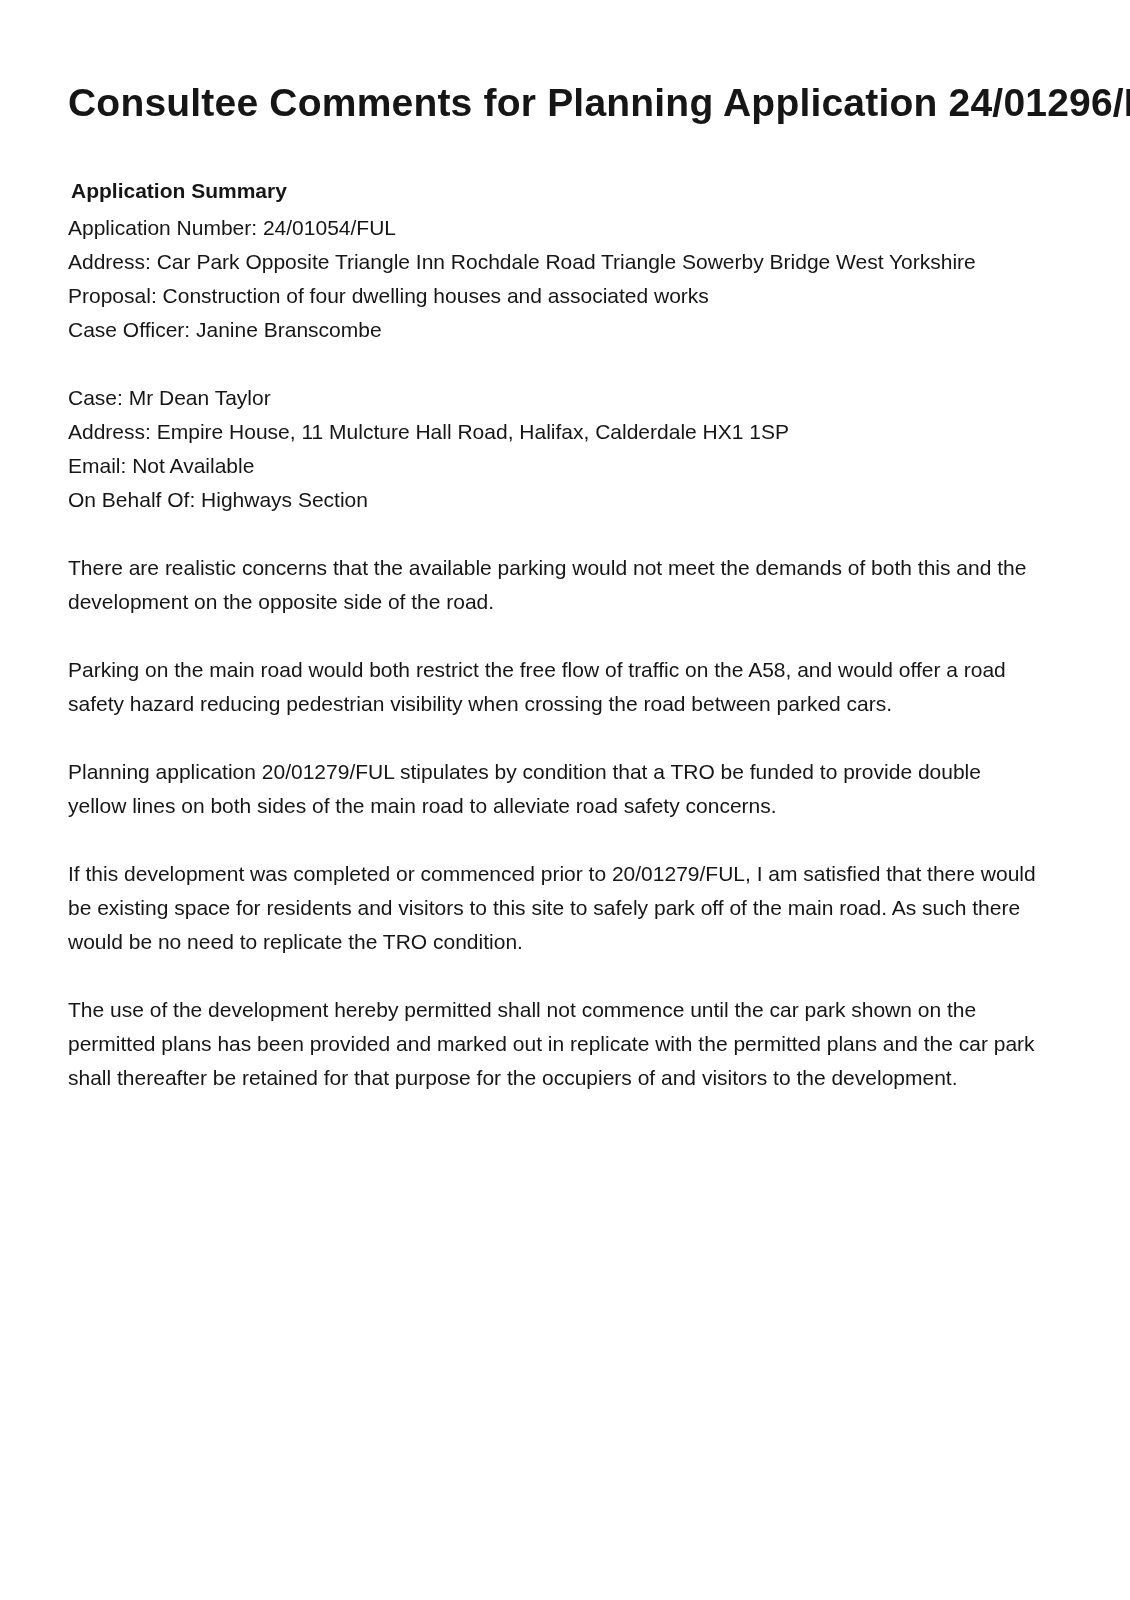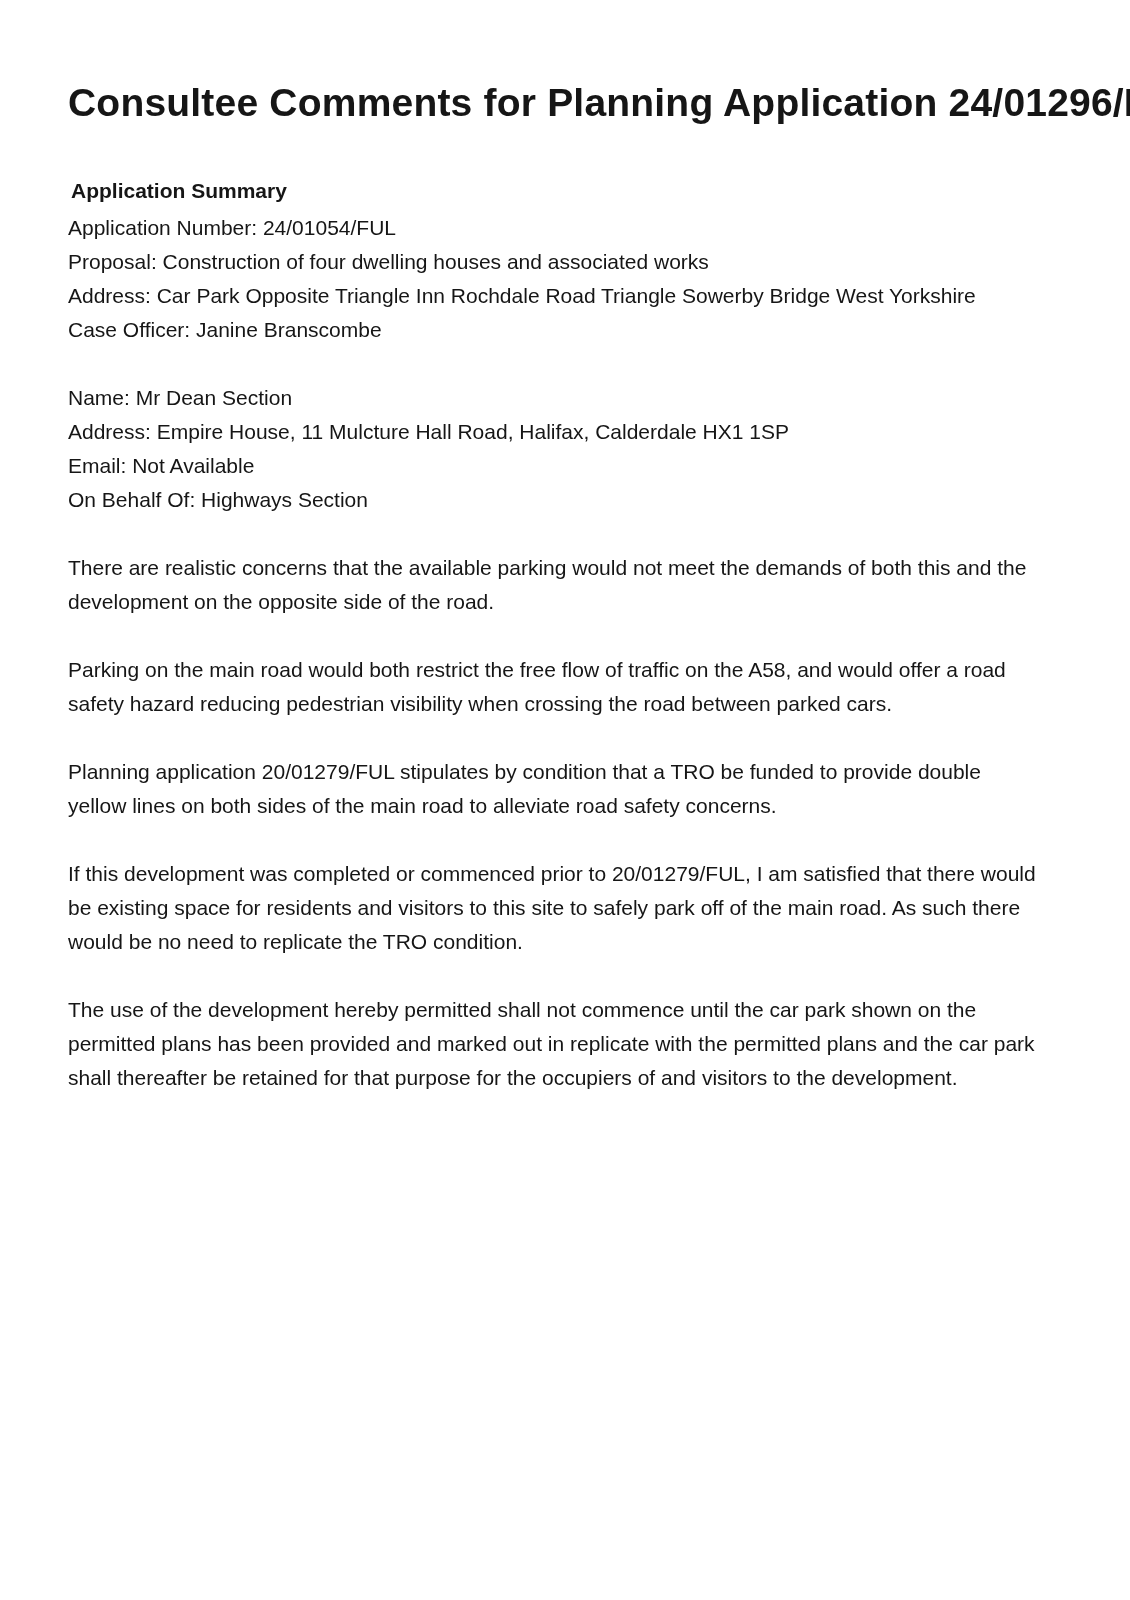--- a/index.html
+++ b/index.html
@@ -58,27 +58,27 @@
 <body>
 
 <div class="page">
   <h1 class="doc-title">Consultee Comments for Planning Application 24/01296/FUL</h1>
 
   <div class="content">
 
     <div class="section">
       <div class="section-heading">Application Summary</div>
       <div class="doc-line">Application Number: 24/01054/FUL</div>
+      <div class="doc-line">Address: Car Park Opposite Triangle Inn Rochdale Road Triangle Sowerby Bridge West Yorkshire</div>
       <div class="doc-line">Proposal: Construction of four dwelling houses and associated works</div>
-      <div class="doc-line">Address: Car Park Opposite Triangle Inn Rochdale Road Triangle Sowerby Bridge West Yorkshire</div>
       <div class="doc-line">Case Officer: Janine Branscombe</div>
     </div>
 
     <div class="section">
-      <div class="doc-line">Name: Mr Dean Section</div>
+      <div class="doc-line">Case: Mr Dean Taylor</div>
       <div class="doc-line">Address: Empire House, 11 Mulcture Hall Road, Halifax, Calderdale HX1 1SP</div>
       <div class="doc-line">Email: Not Available</div>
       <div class="doc-line">On Behalf Of: Highways Section</div>
     </div>
 
     <div class="section comments">
       <p>There are realistic concerns that the available parking would not meet the demands of both this and the development on the opposite side of the road.</p>
       <p>Parking on the main road would both restrict the free flow of traffic on the A58, and would offer a road safety hazard reducing pedestrian visibility when crossing the road between parked cars.</p>
       <p>Planning application 20/01279/FUL stipulates by condition that a TRO be funded to provide double yellow lines on both sides of the main road to alleviate road safety concerns.</p>
       <p>If this development was completed or commenced prior to 20/01279/FUL, I am satisfied that there would be existing space for residents and visitors to this site to safely park off of the main road. As such there would be no need to replicate the TRO condition.</p>

